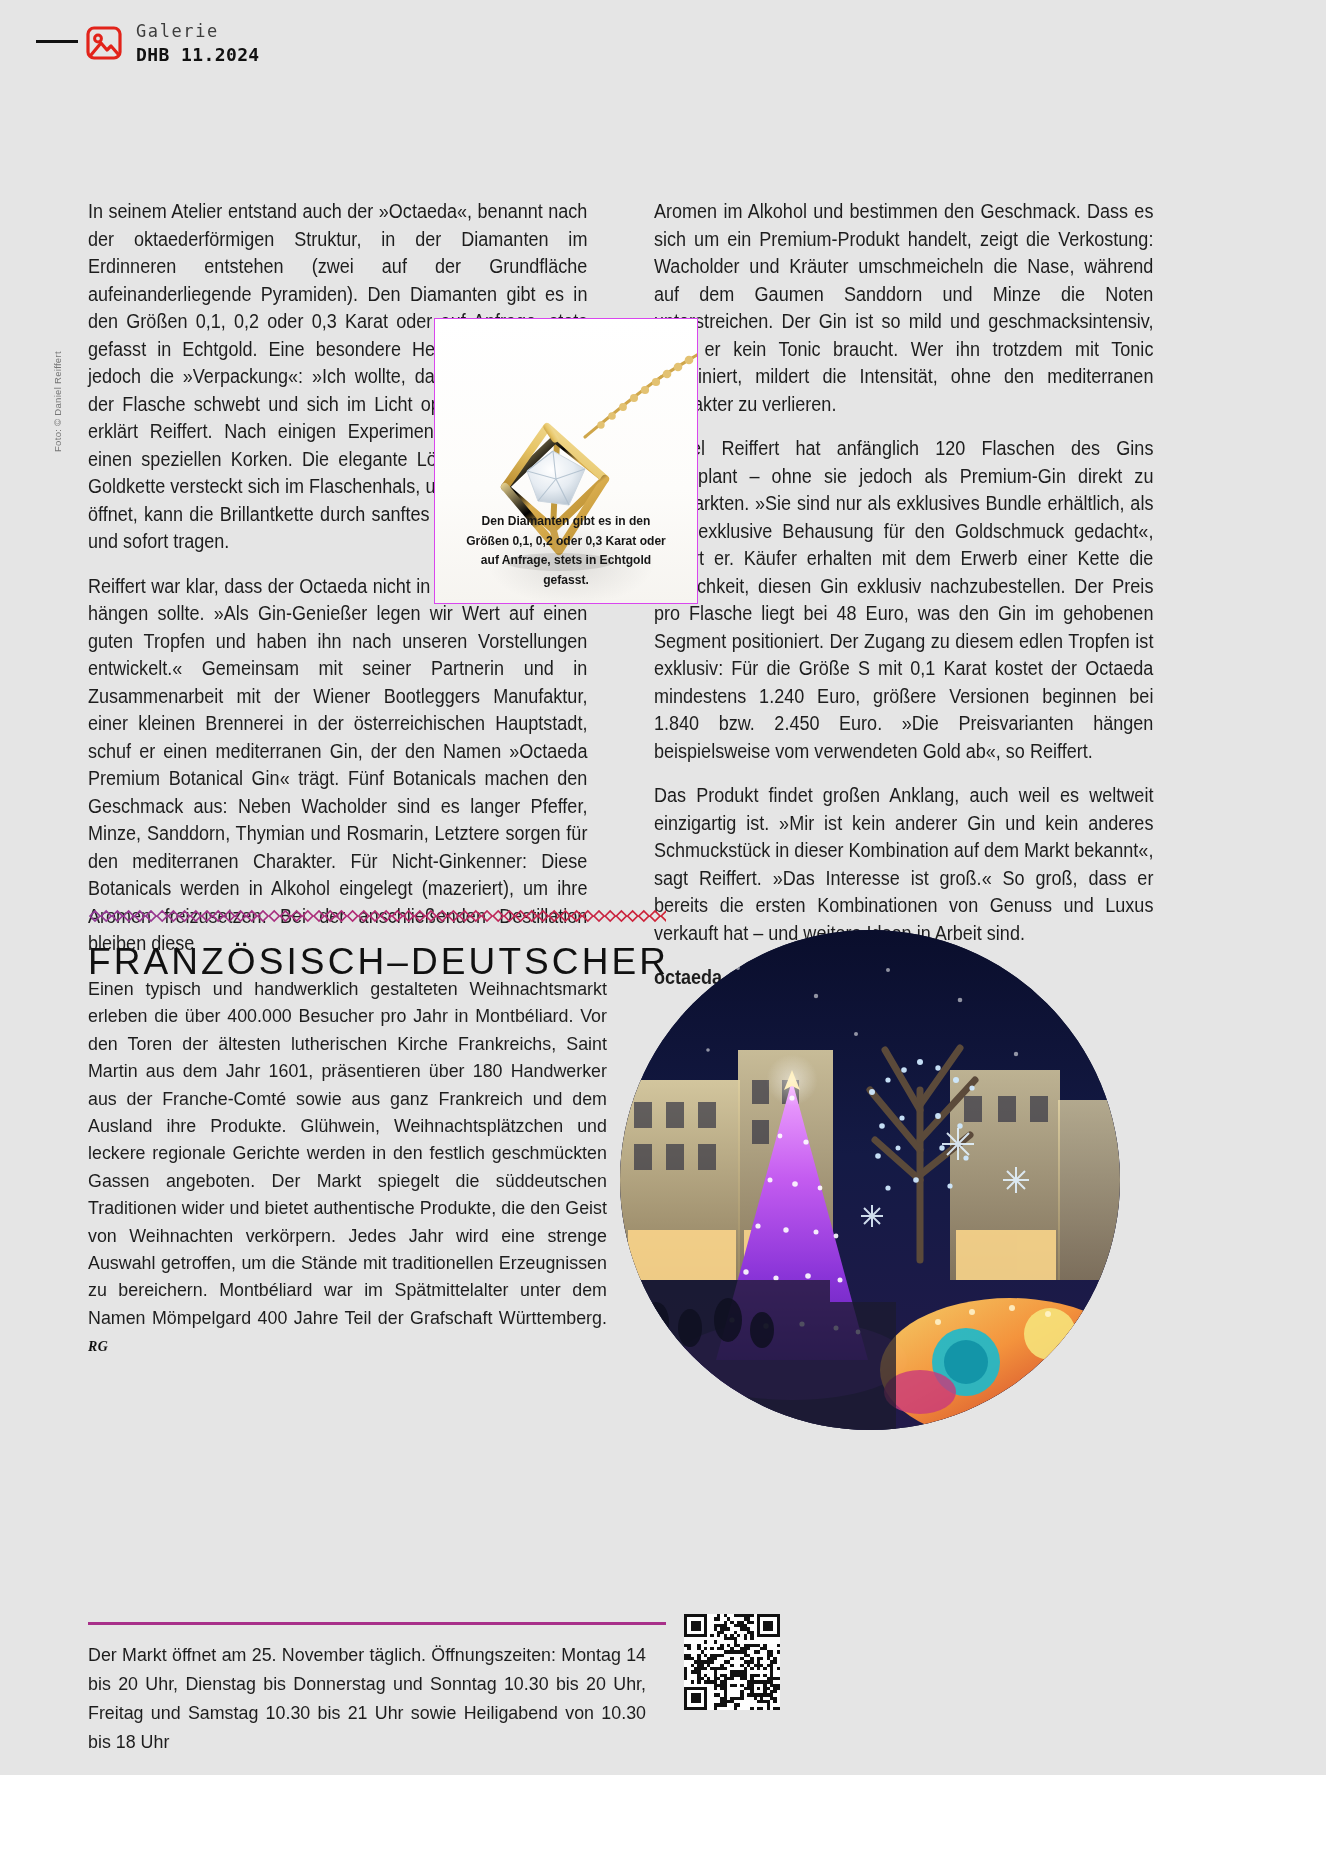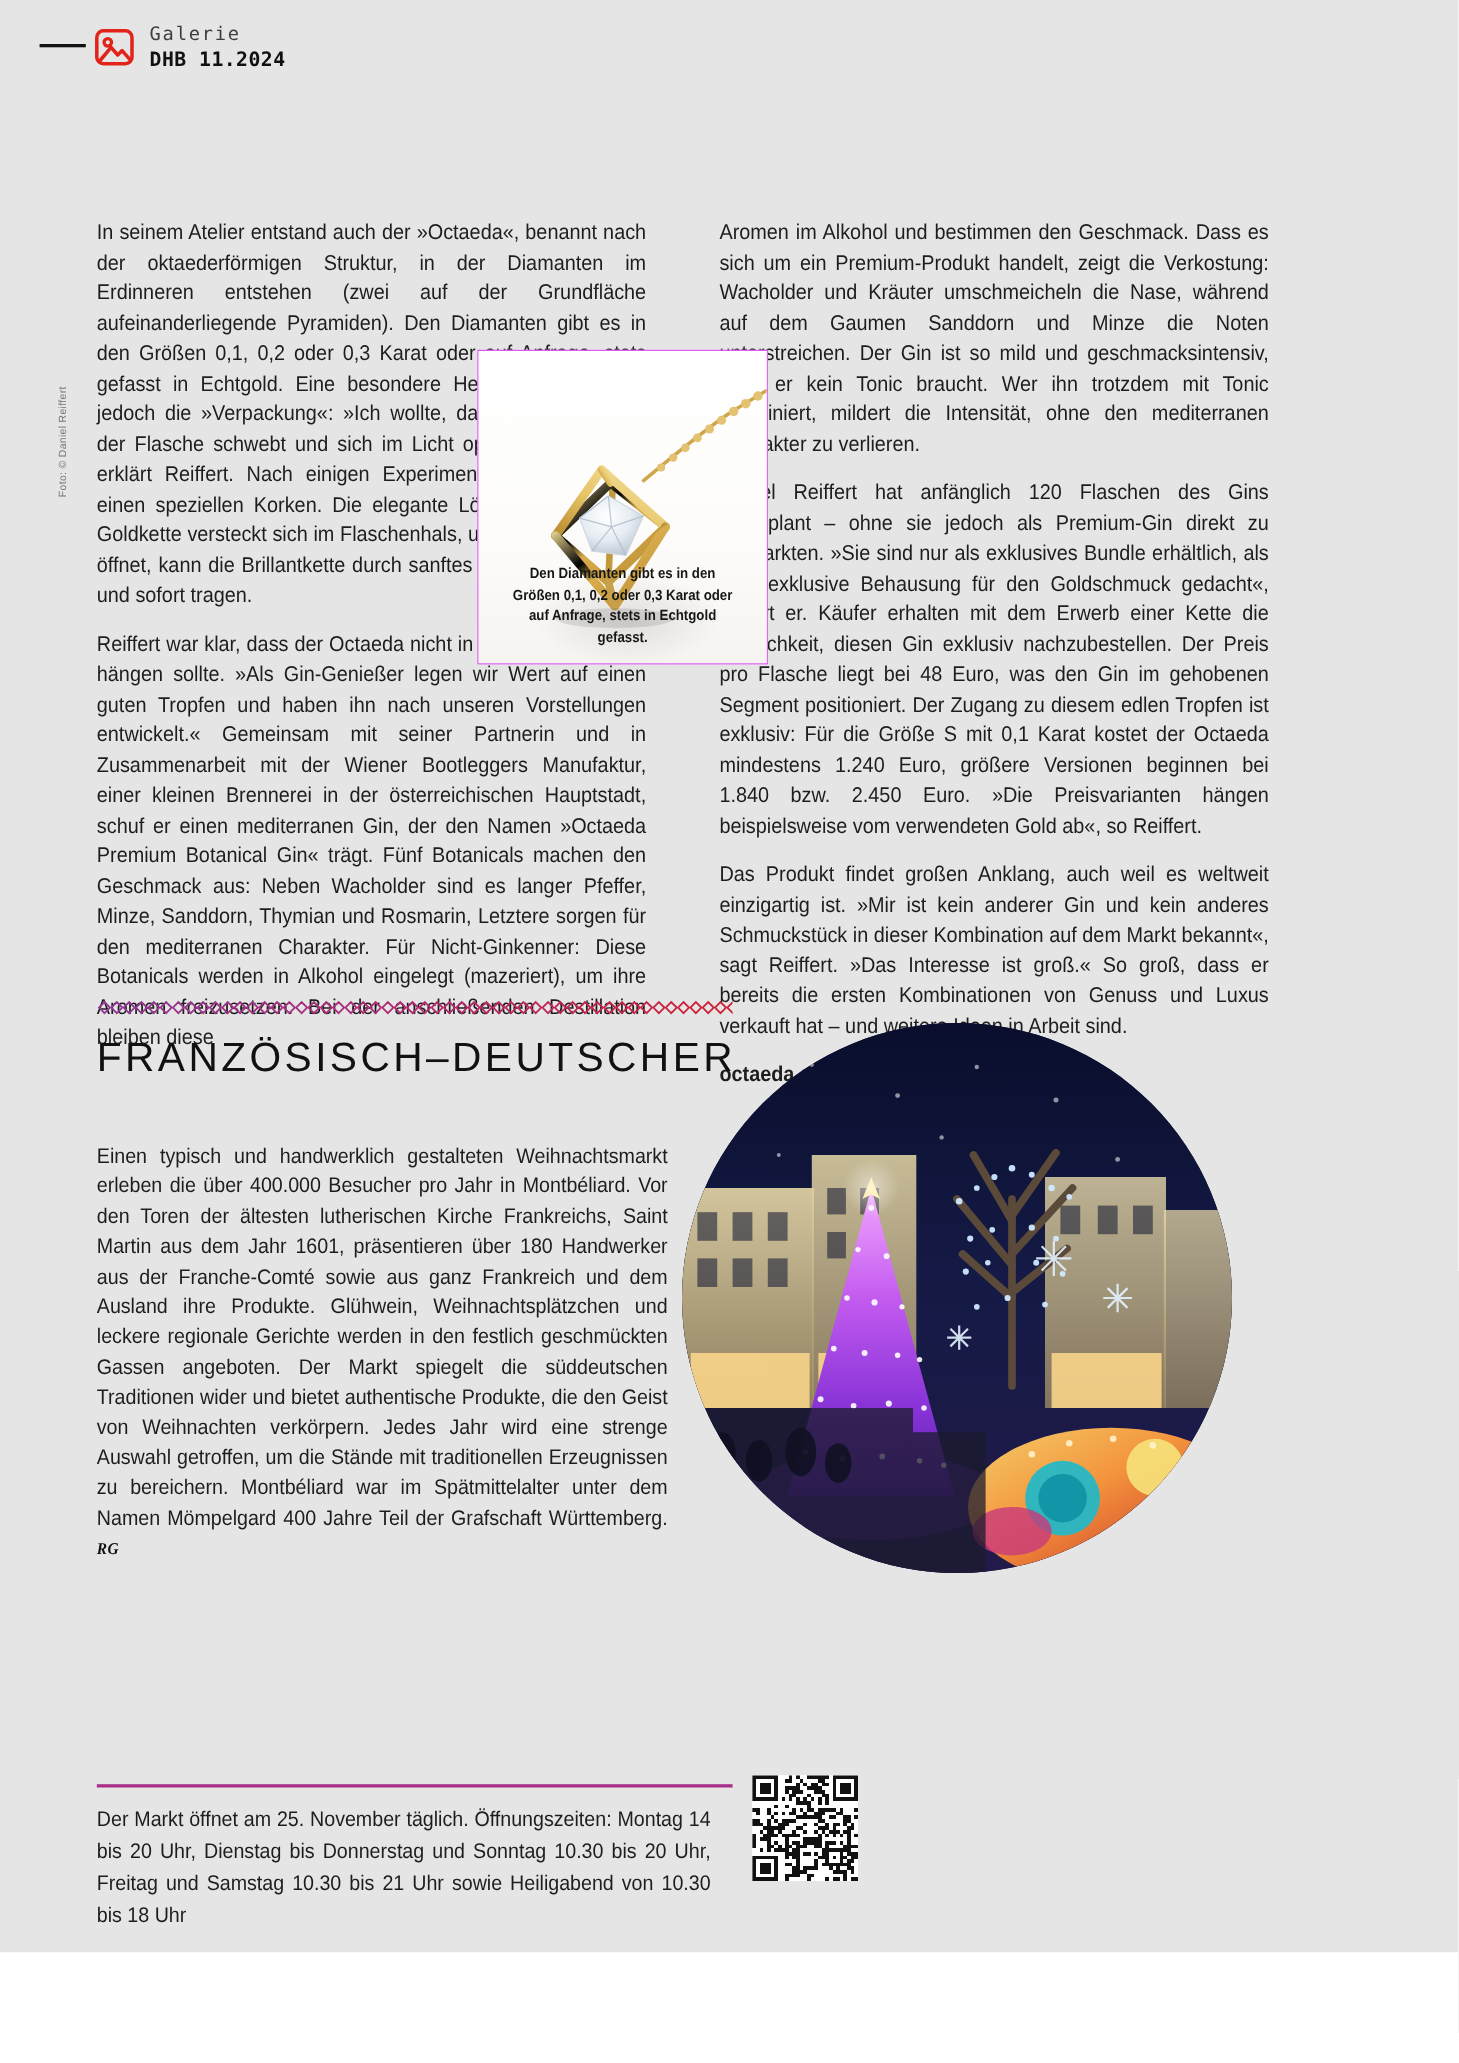--- a/index.html
+++ b/index.html
@@ -165,21 +165,21 @@
     font-family: "Liberation Sans", sans-serif;
     font-size: 37px;
     line-height: 47px;
     font-weight: 300;
     letter-spacing: 3.1px;
     color: #111;
   }
   .market-text {
     position: absolute;
     left: 88px;
-    top: 1038px;
+    top: 975px;
     width: 520px;
   }
   .market-text p.body {
     width: 558px;
     font-size: 19.2px;
     line-height: 27.4px;
     margin-bottom: 0;
   }
   .byline {
     font-family: "Liberation Serif", serif;

